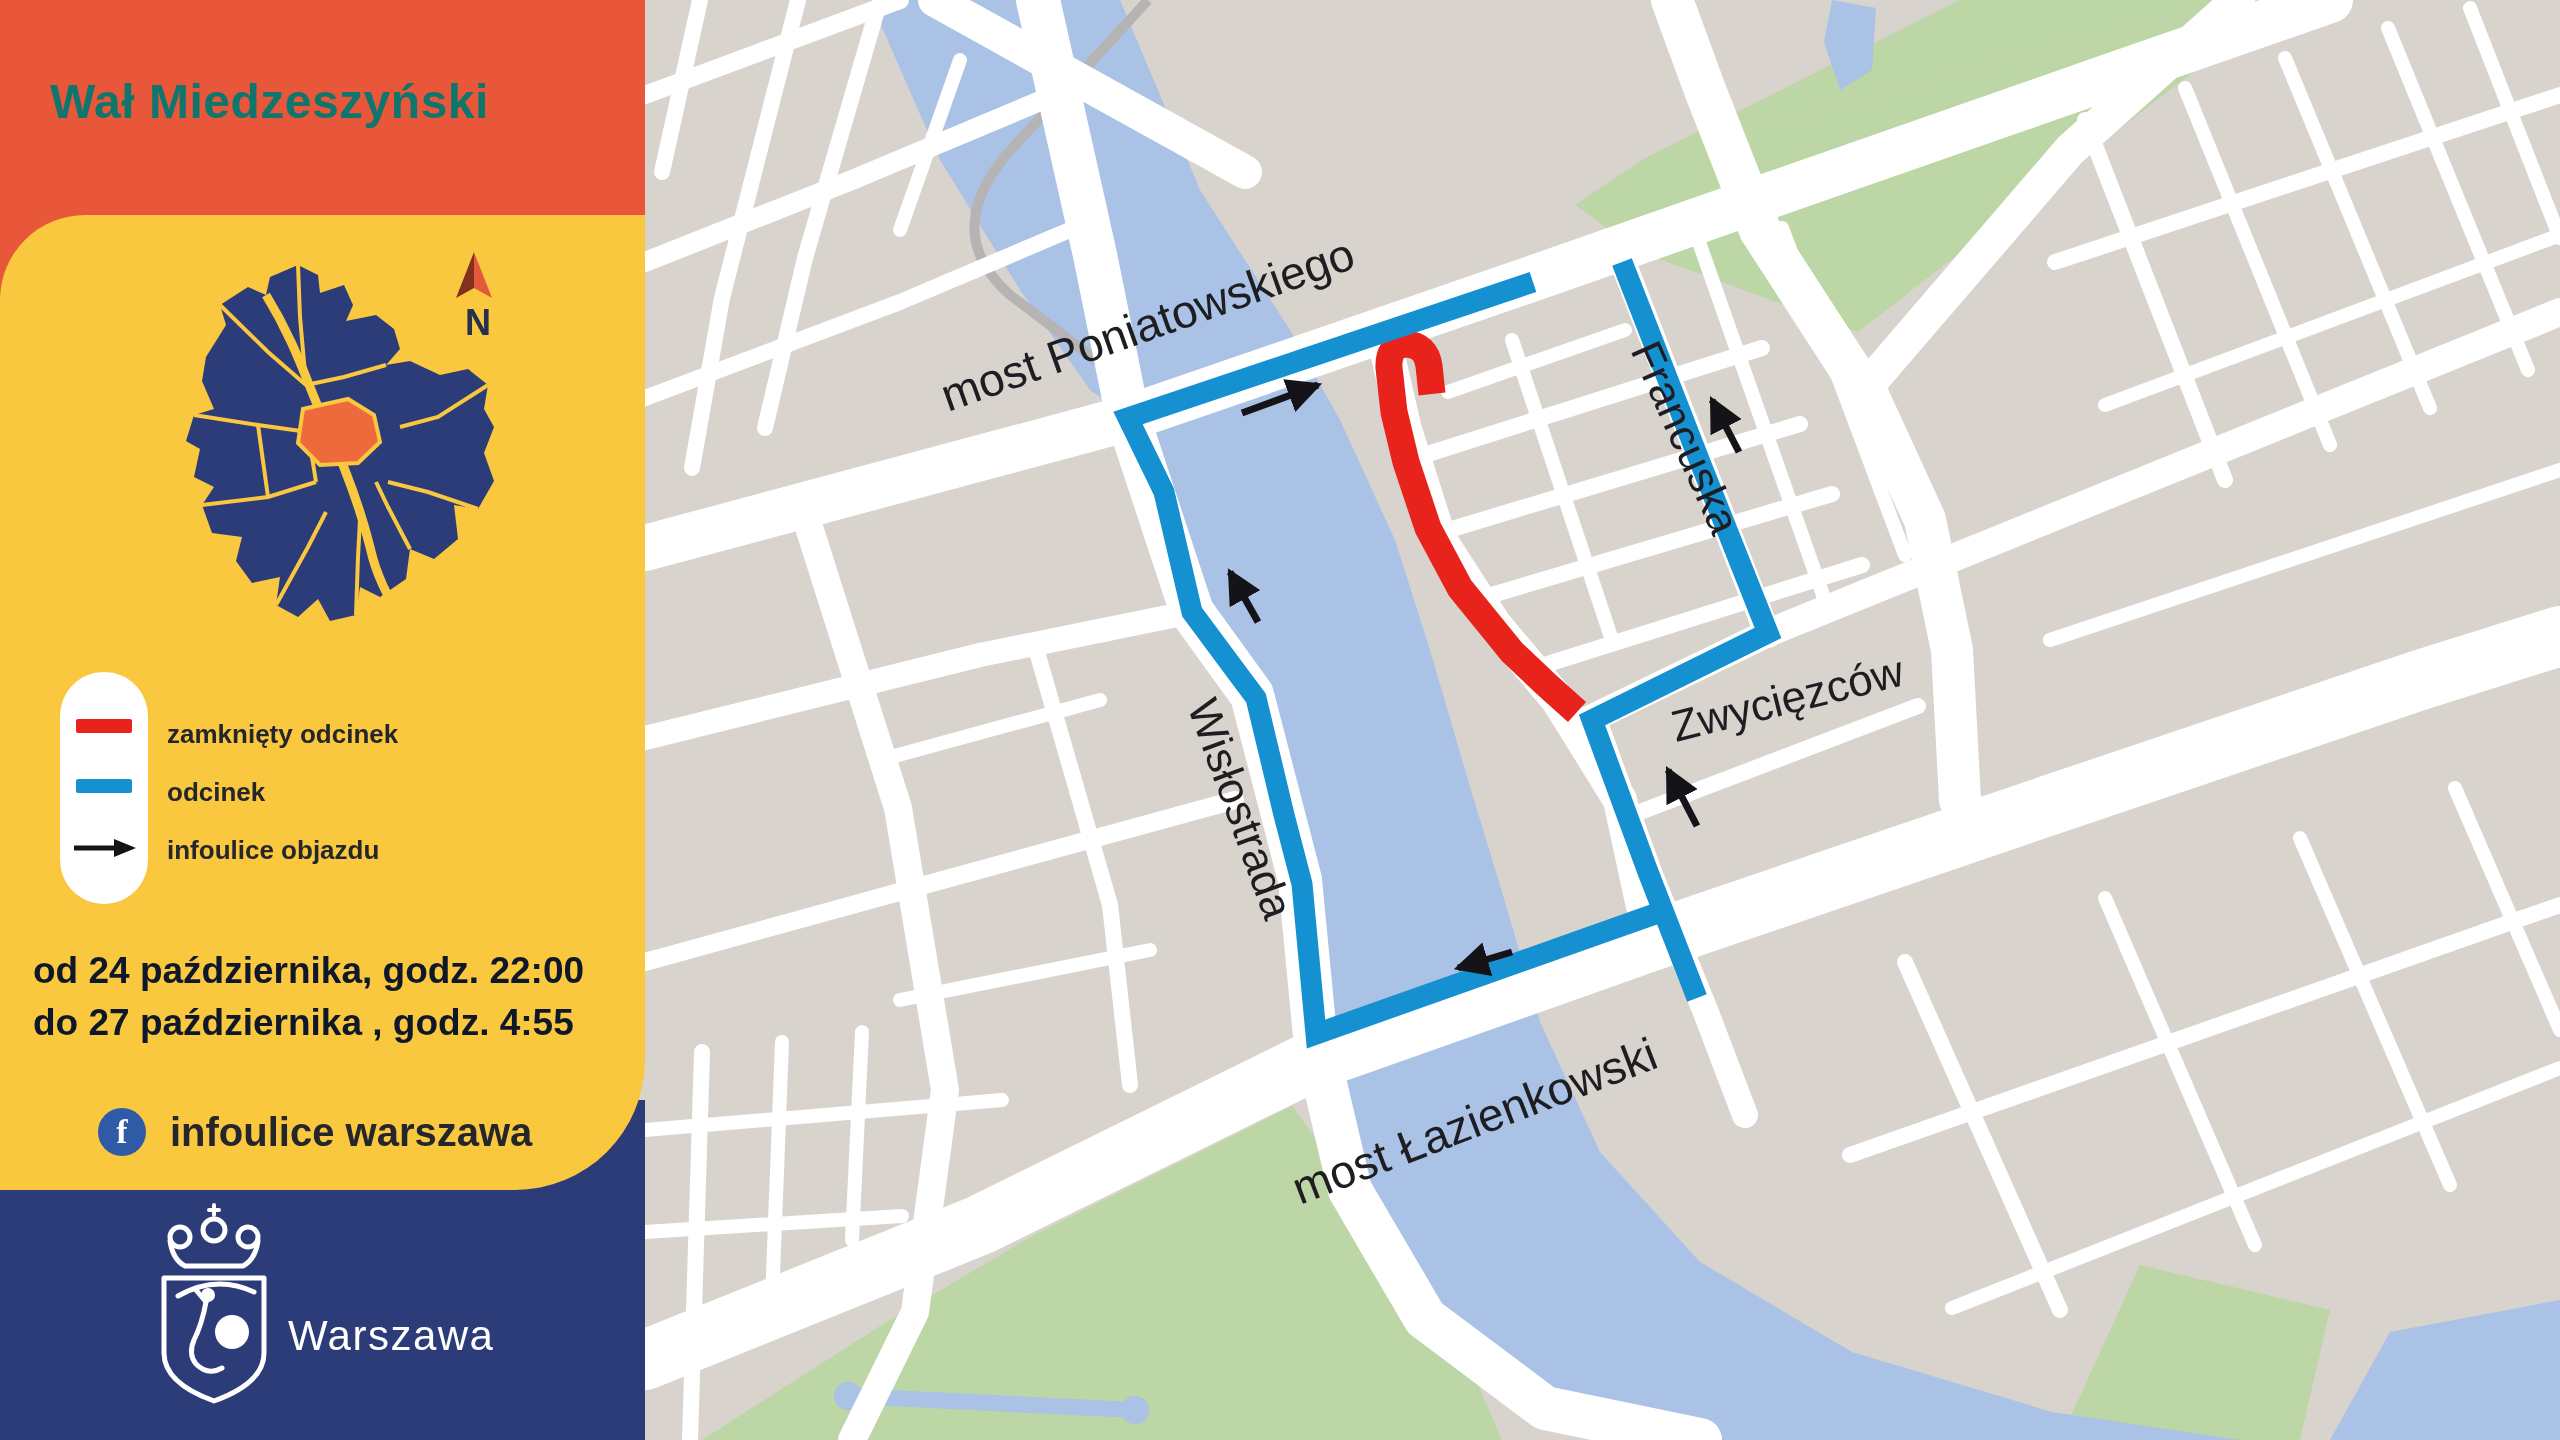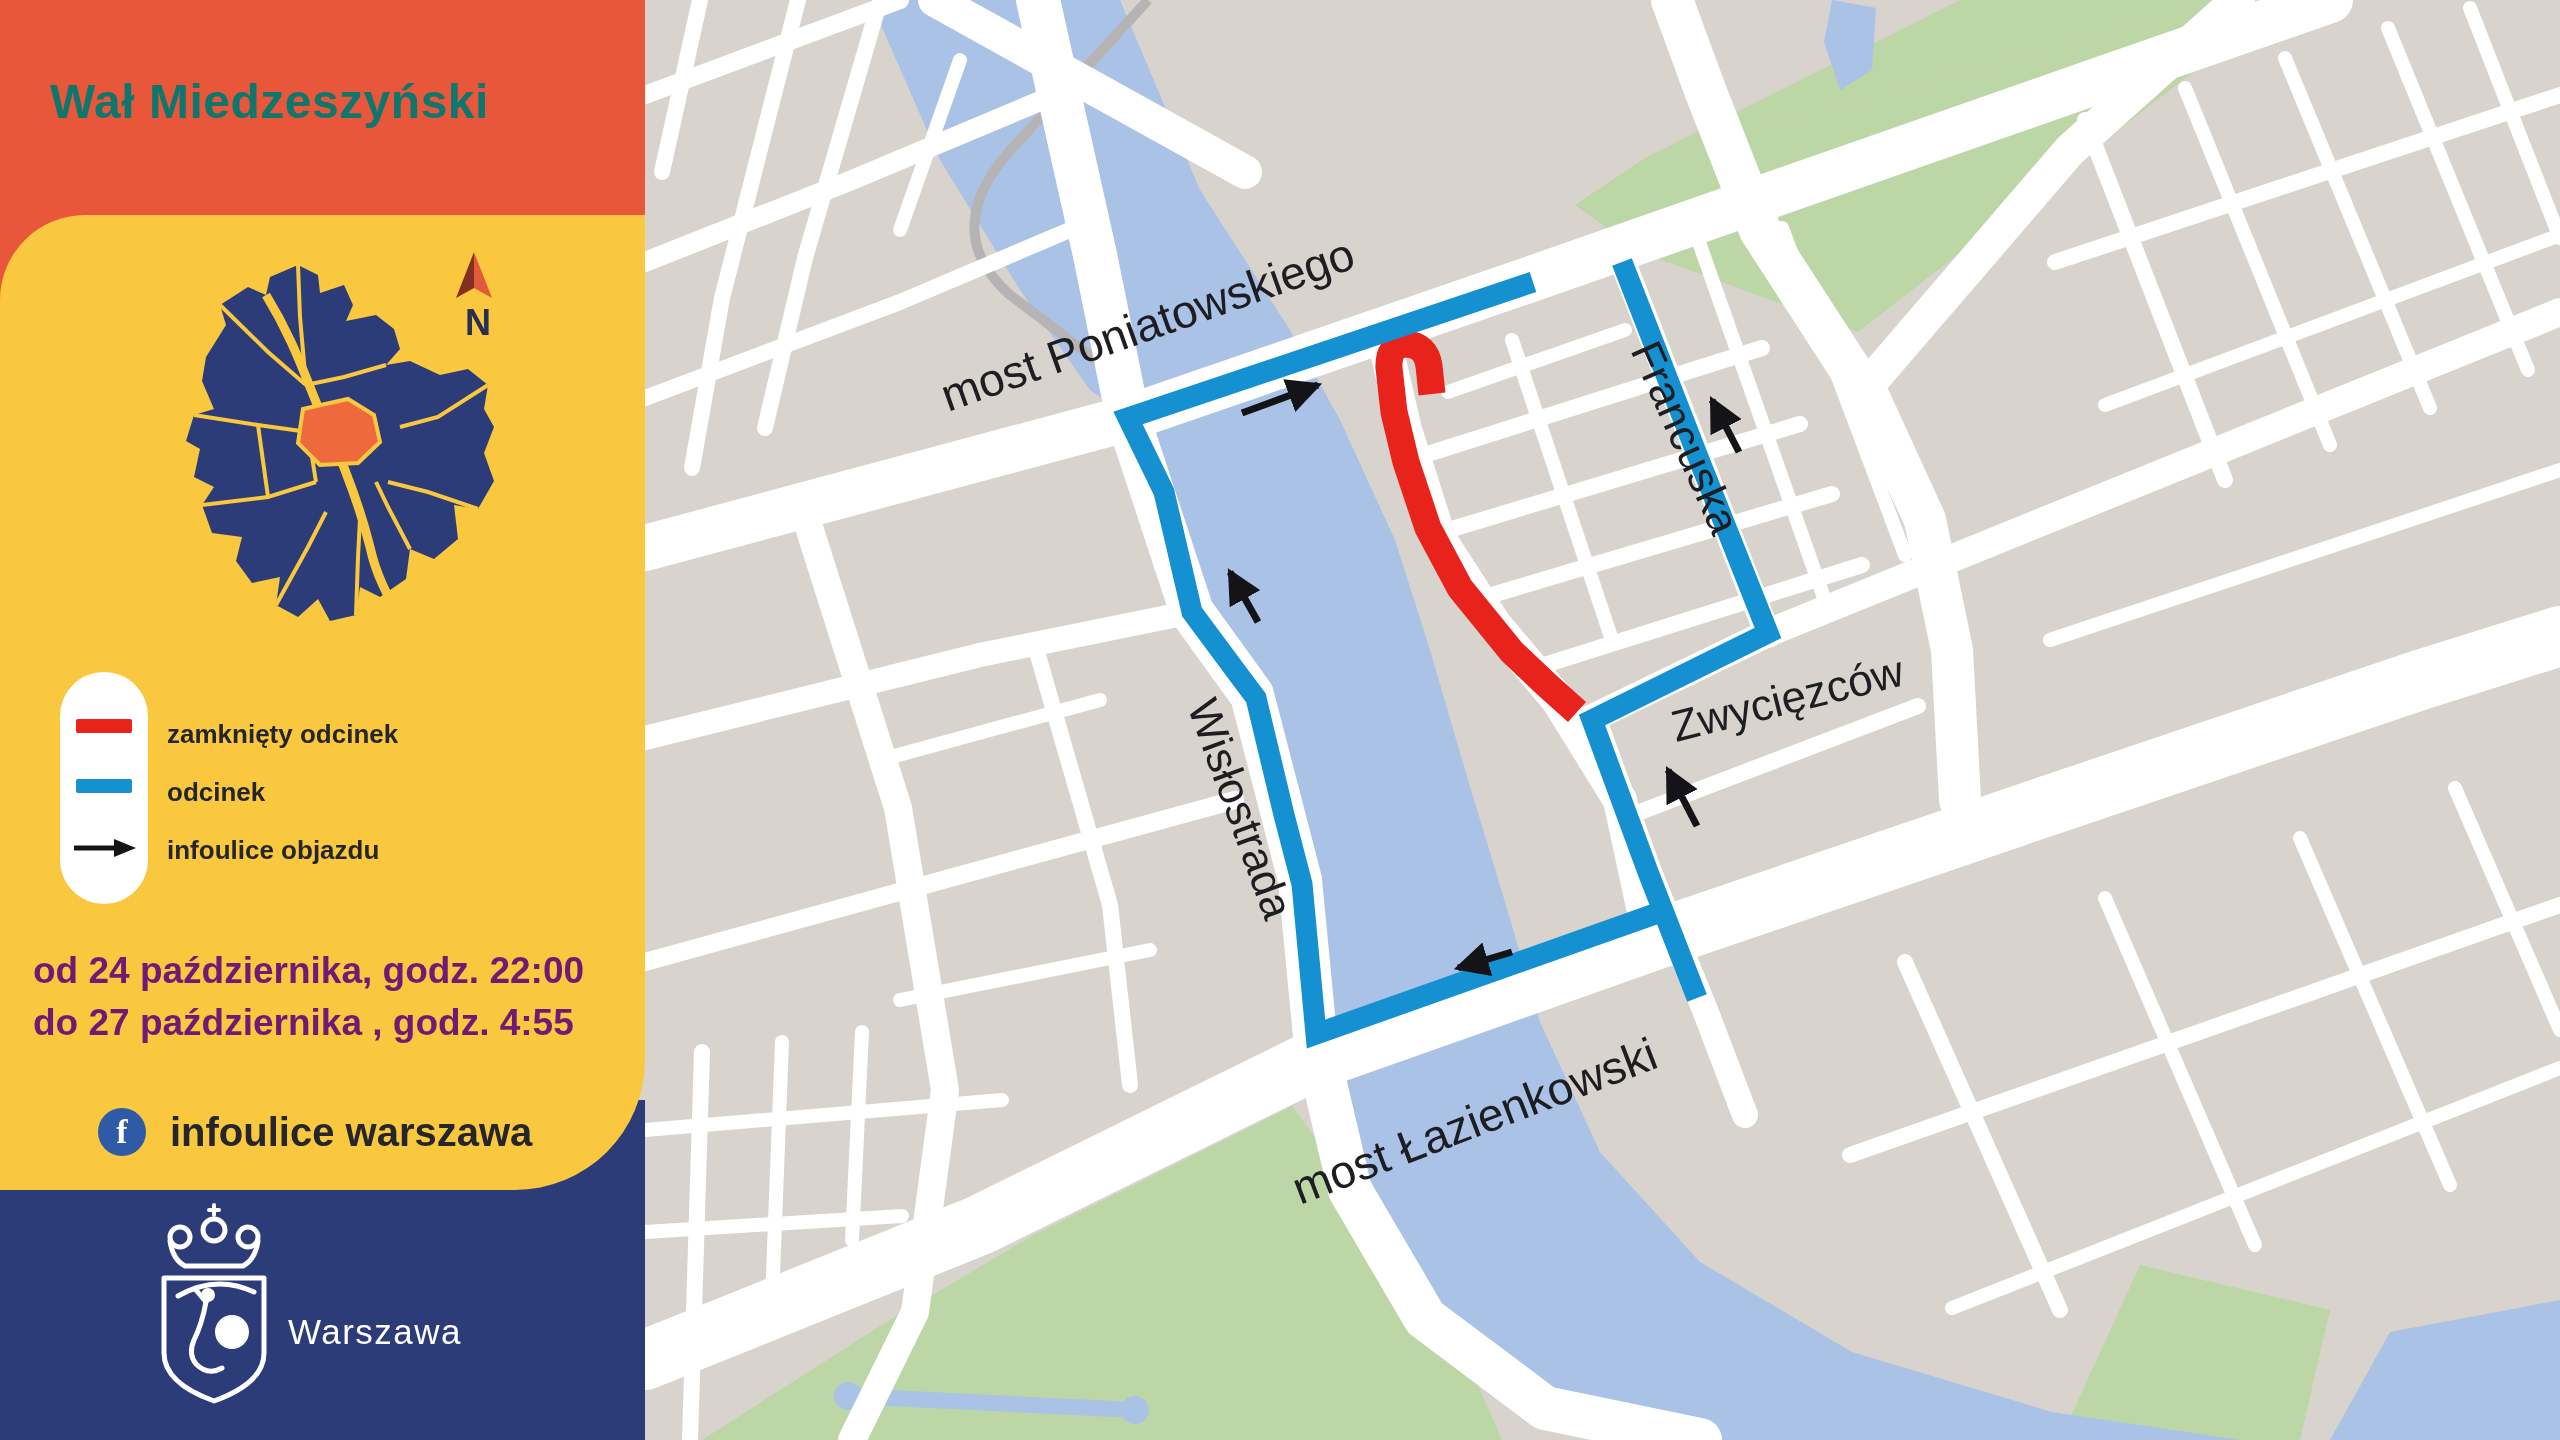--- a/index.html
+++ b/index.html
@@ -18,29 +18,29 @@
   .compass{position:absolute;left:446px;top:250px;z-index:4;text-align:center;width:64px;}
   .compass-n{font-size:36px;font-weight:700;color:#27314F;margin-top:2px;}
   .legend-pill{position:absolute;left:60px;top:672px;width:88px;height:232px;background:#fff;
                border-radius:44px;z-index:3;}
   .swatch{position:absolute;left:16px;width:56px;height:14px;border-radius:2px;}
   .swatch.red{top:47px;background:#E8231C;}
   .swatch.blue{top:107px;background:#1590D0;}
   .legend-arrow{position:absolute;left:10px;top:156px;}
   .legend-labels{position:absolute;left:167px;top:705px;z-index:3;color:#25252C;
                  font-size:26px;font-weight:700;line-height:58px;white-space:nowrap;}
-  .schedule{position:absolute;left:33px;top:945px;z-index:3;color:#701a75;font-size:37px;
+  .schedule{position:absolute;left:33px;top:945px;z-index:3;color:#0f172a;font-size:37px;
             font-weight:700;line-height:52px;white-space:nowrap;}
   .social{position:absolute;left:98px;top:1108px;z-index:3;display:flex;align-items:center;gap:24px;}
   .fb{width:48px;height:48px;border-radius:50%;background:#2E5AA6;color:#fff;display:flex;
       align-items:center;justify-content:center;font-size:34px;font-weight:700;
       font-family:"Liberation Serif",serif;}
   .social-label{color:#25252C;font-size:40px;font-weight:700;white-space:nowrap;}
   .crest{position:absolute;left:158px;top:1203px;z-index:3;}
-  .cityname{position:absolute;left:288px;top:1312px;z-index:3;color:#fff;font-size:35px;
+  .cityname{position:absolute;left:288px;top:1312px;z-index:3;color:#fff;font-size:42px;
             letter-spacing:1.5px;font-weight:400;}
   .map-label{fill:#1D1D22;font-family:"Liberation Sans",sans-serif;}
 </style>
 </head>
 <body>
 
 <div class="stage">
 
   <svg class="map-svg" width="2560" height="1440" viewBox="0 0 2560 1440">
     <defs>

